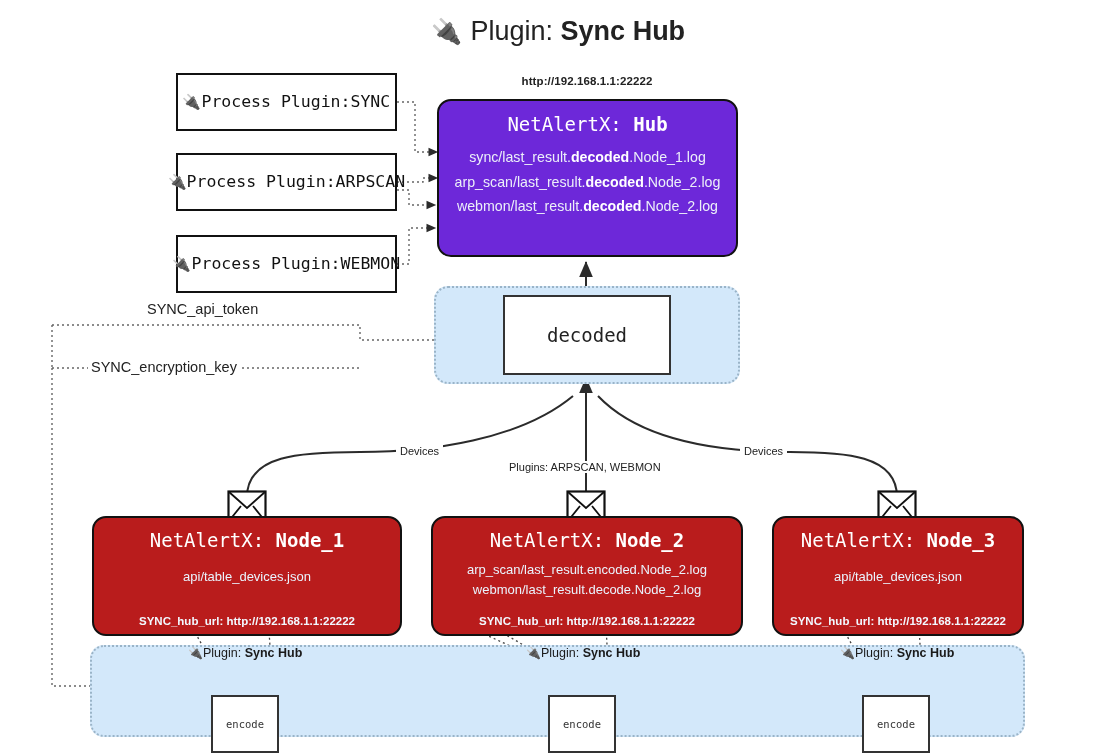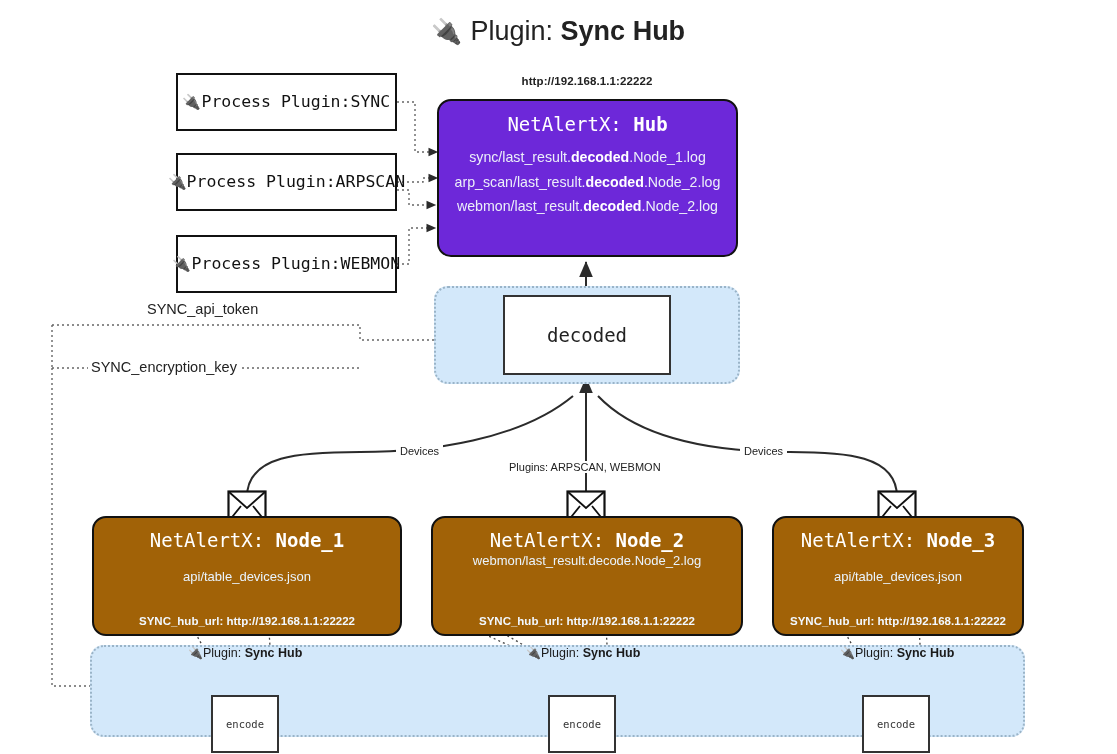--- a/index.html
+++ b/index.html
@@ -74,21 +74,21 @@
   
   .edge-label{
     font-size:11px;color:#222;background:#fff;padding:0 4px;white-space:nowrap;
   }
   .key-label{
     font-size:14.5px;color:#222;background:#fff;padding:0 3px;white-space:nowrap;
   }
 
   
   .node{
-    background:#a16207;border:2.5px solid #111;border-radius:14px;
+    background:#b91c1c;border:2.5px solid #111;border-radius:14px;
     display:flex;flex-direction:column;align-items:center;
     padding-top:11px;
   }
   .node-title{
     font-family:"DejaVu Sans Mono","Liberation Mono",monospace;
     font-size:19px;color:#fff;
   }
   .node-title .strong{font-weight:bold;}
   .node-line{
     color:#eaf4fe;font-size:13px;line-height:1.55;white-space:nowrap;
@@ -227,20 +227,21 @@
       <span>NetAlertX:</span> <span class="strong">Node_1</span>
     </div>
     <div class="node-line" style="margin-top:16px;">api/table_devices.json</div>
     <div class="node-foot">SYNC_hub_url: http://192.168.1.1:22222</div>
   </div>
 
   <div class="abs node" style="left:431px;top:516px;width:312px;height:120px;">
     <div class="node-title">
       <span>NetAlertX:</span> <span class="strong">Node_2</span>
     </div>
+    <div class="node-line" style="margin-top:9px;">arp_scan/last_result.encoded.Node_2.log</div>
     <div class="node-line">webmon/last_result.decode.Node_2.log</div>
     <div class="node-foot">SYNC_hub_url: http://192.168.1.1:22222</div>
   </div>
 
   <div class="abs node" style="left:772px;top:516px;width:252px;height:120px;">
     <div class="node-title">
       <span>NetAlertX:</span> <span class="strong">Node_3</span>
     </div>
     <div class="node-line" style="margin-top:16px;">api/table_devices.json</div>
     <div class="node-foot">SYNC_hub_url: http://192.168.1.1:22222</div>

